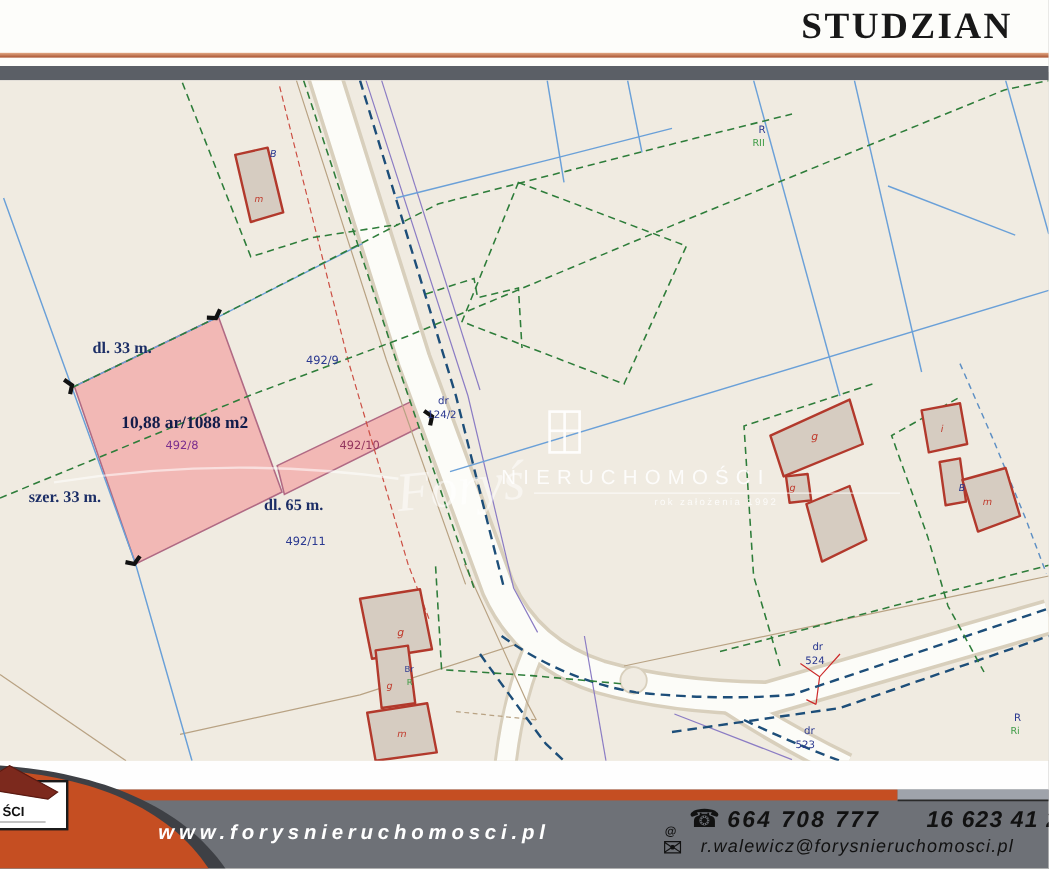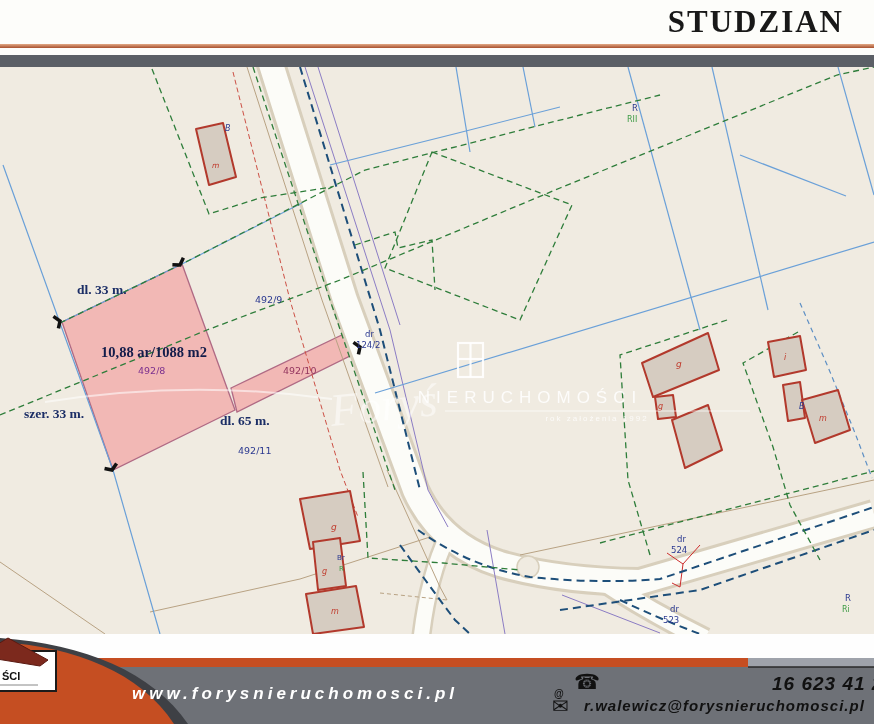--- a/index.html
+++ b/index.html
@@ -19,21 +19,21 @@
   .ftr .sites{position:absolute;left:60px;top:50px;width:470px;text-align:center;color:#fff;}
   .ftr .s1{font-size:17px;font-weight:bold;font-style:italic;letter-spacing:4px;white-space:nowrap;}
   .ftr .s2{font-size:17px;font-weight:bold;font-style:italic;letter-spacing:4px;white-space:nowrap;margin-top:5px;}
   .ftr .ph-ic{position:absolute;left:574px;top:36px;font-size:21px;color:#111;}
   .ftr .p1{position:absolute;left:606px;top:39px;font-size:19px;font-weight:bold;font-style:italic;
         color:#111;letter-spacing:2px;white-space:nowrap;}
   .ftr .p2{position:absolute;left:772px;top:39px;font-size:19px;font-weight:bold;font-style:italic;
         color:#111;letter-spacing:1px;white-space:nowrap;}
   .ftr .mail-ic{position:absolute;left:552px;top:60px;font-size:20px;color:#111;}
   .ftr .mail-ic i{position:absolute;left:2px;top:-6px;font-size:10px;font-style:normal;font-weight:bold;}
-  .ftr .em{position:absolute;left:584px;top:63px;font-size:15px;font-weight:bold;font-style:italic;
+  .ftr .em{position:absolute;left:584px;top:63px;font-size:15px;font-weight:normal;font-style:italic;
         color:#111;letter-spacing:1px;white-space:nowrap;}
   svg text{user-select:none;}
 </style>
 </head>
 <body>
 
 <div class="page">
 
   <div class="hdr">
     <div class="title">STUDZIAN</div>
@@ -197,18 +197,19 @@
         <rect x="-22" y="17" width="78" height="40" fill="#fff" stroke="#1b1b1b" stroke-width="2"></rect>
         <polygon points="-22,22 8,4 48,26 40,32" fill="#7c291d" stroke="#5a1a12" stroke-width="1"></polygon>
         <text x="2" y="46" font-size="11" font-weight="bold" fill="#111">ŚCI</text>
         <line x1="0" y1="51" x2="38" y2="51" stroke="#888" stroke-width="1"></line>
       </g>
     </svg>
     <div class="sites">
       <div class="s1">www.forysnieruchomosci.pl</div>
     </div>
     <span class="ph-ic">☎</span>
+    <span class="p1">664 708 777</span>
     <span class="p2">16 623 41 27</span>
     <span class="mail-ic">✉<i>@</i></span>
     <span class="em">r.walewicz@forysnieruchomosci.pl</span>
   </div>
 
 </div>
 
 </body></html>

